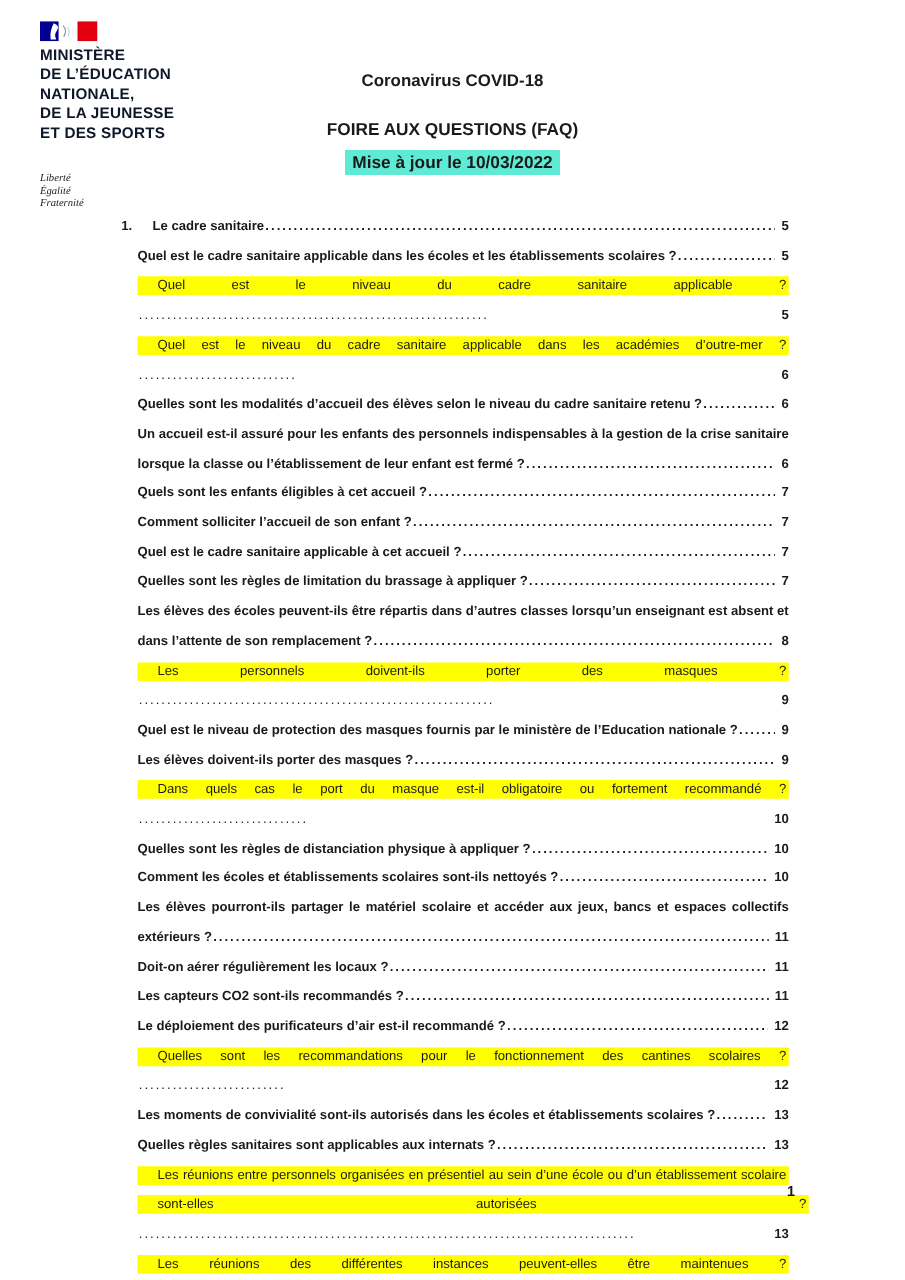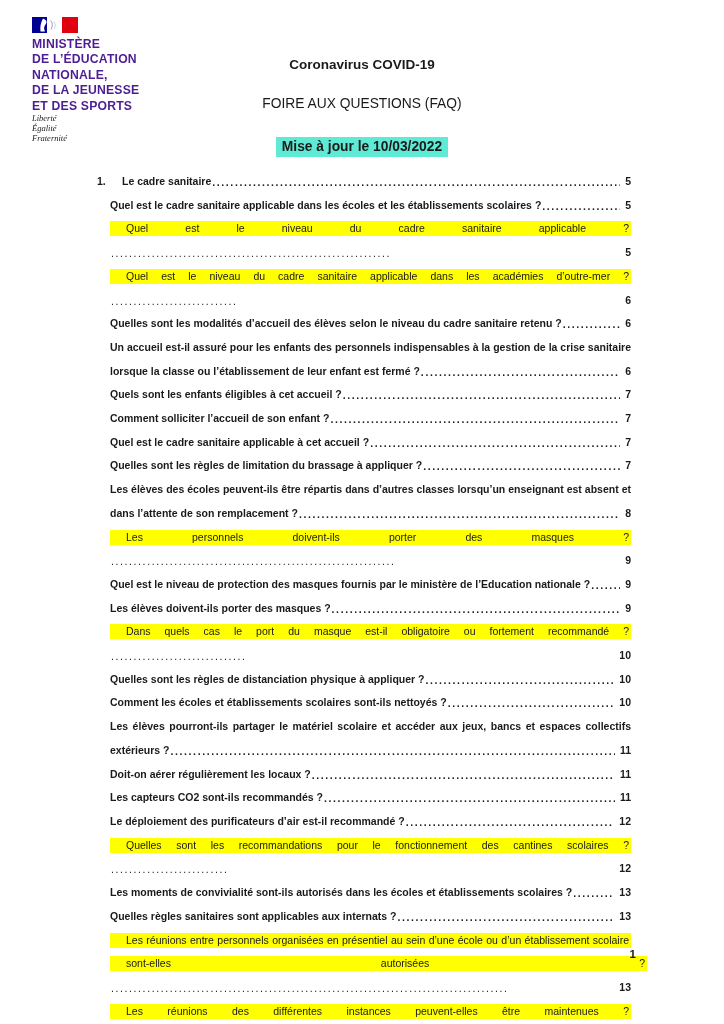--- a/index.html
+++ b/index.html
@@ -11,32 +11,32 @@
     position:relative;
     overflow:hidden;
   }
   .page { position:absolute; inset:0; background:#fff; }
 
   
   .ministry { position:absolute; left:32px; top:17px; width:170px; }
   .flag { display:block; }
   .ministry-name {
     font-weight:700; font-size:12.2px; line-height:15.4px;
-    letter-spacing:0.2px; white-space:pre-line; margin-top:4px; color:#4c1d95;
+    letter-spacing:0.2px; white-space:pre-line; margin-top:4px; color:#0f172a;
   }
   .motto {
     font-family:"Liberation Serif", serif; font-style:italic;
     font-size:8.5px; line-height:9.8px; white-space:pre-line;
-    margin-top:0; color:#222;
+    margin-top:24px; color:#222;
   }
 
   
   .title-block { position:absolute; left:95px; top:57px; width:534px; text-align:center; }
   .t1 { font-size:13.5px; font-weight:700; margin-bottom:24px; }
-  .t2 { font-size:13.8px; font-weight:400; margin-bottom:26px; }
+  .t2 { font-size:13.8px; font-weight:700; margin-bottom:9px; }
   .t3 .hl-bg {
     background:#5eead4; font-size:13.8px; font-weight:700;
     padding:2px 6px 3px 6px; display:inline-block;
   }
 
   
   .toc {
     position:absolute; left:97px; top:170px; width:534px;
     font-size:10.5px; line-height:23.7px;
   }
@@ -83,21 +83,21 @@
 DE L’ÉDUCATION
 NATIONALE,
 DE LA JEUNESSE
 ET DES SPORTS</div>
     <div class="motto">Liberté
 Égalité
 Fraternité</div>
   </div>
 
   <div class="title-block">
-    <div class="t1">Coronavirus COVID-19</div>
+    <div class="t1">Coronavirus COVID-18</div>
     <div class="t2">FOIRE AUX QUESTIONS (FAQ)</div>
     <div class="t3">
       <span class="hl-bg">Mise à jour le 10/03/2022</span>
     </div>
   </div>
 
   <div class="toc">
       <div class="entry bold heading"><span class="num">1.</span><span class="txt">Le cadre sanitaire</span><span class="dots" style="width: 407.703px;">............................................................................................................................................................................................................................................................................................................</span><span class="pg">5</span></div>
       <div class="entry bold"><span class="txt">Quel est le cadre sanitaire applicable dans les écoles et les établissements scolaires ?</span><span class="dots" style="width: 77.7031px;">............................................................................................................................................................................................................................................................................................................</span><span class="pg">5</span></div>
       <div class="entry hl"><span class="txt hlbg">Quel est le niveau du cadre sanitaire applicable ?</span><span class="dots" style="width: 279.594px;">............................................................................................................................................................................................................................................................................................................</span><span class="pg">5</span></div>

